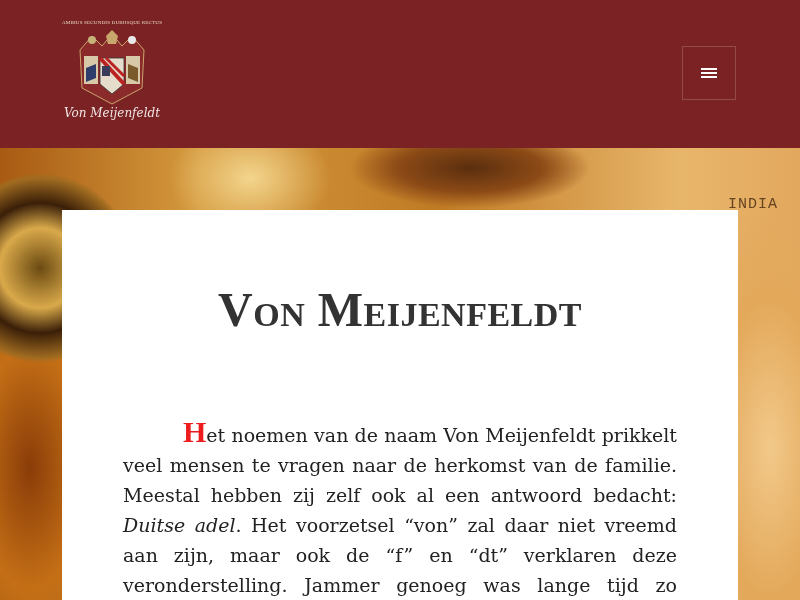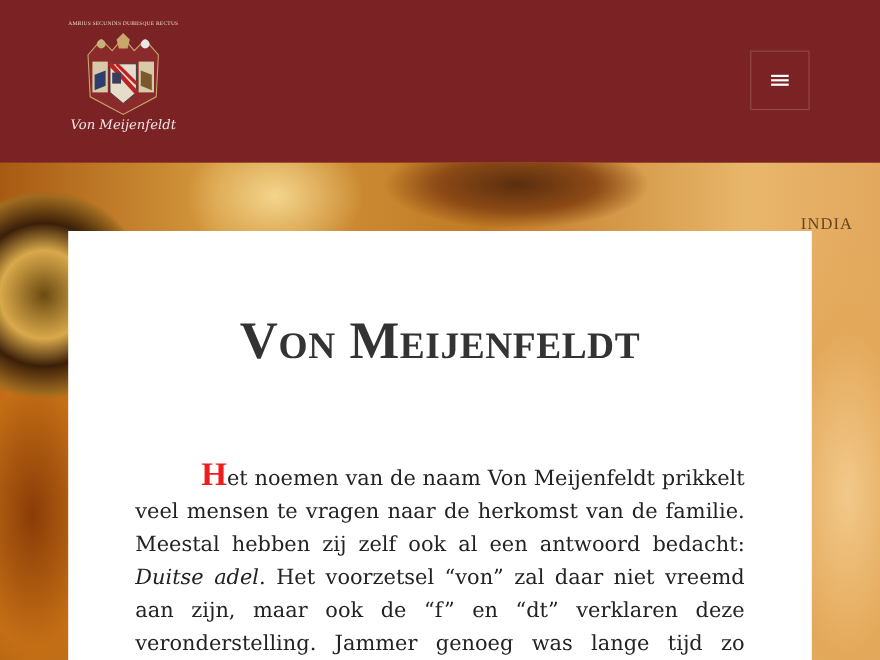--- a/index.html
+++ b/index.html
@@ -43,21 +43,21 @@
     position:absolute; left:0; top:148px; width:800px; height:452px;
     background:
       radial-gradient(circle at 40px 120px, #6b4a12 0, #d9a94a 40px, #3a1f08 65px, #a06b20 90px, transparent 95px),
       radial-gradient(ellipse 120px 40px at 470px 20px, #5a2e0e 0, #8c4a16 60%, transparent 100%),
       radial-gradient(ellipse 80px 60px at 250px 30px, #f3d58d 0, transparent 100%),
       radial-gradient(ellipse 90px 200px at 30px 320px, #8a3c08 0, #c46f16 60%, transparent 100%),
       radial-gradient(ellipse 90px 250px at 770px 300px, #f2c98a 0, #e3a85a 60%, transparent 100%),
       linear-gradient(90deg, #a85a12 0%, #d59a3e 25%, #c07a24 55%, #e8b66b 85%, #e2a85e 100%);
   }
   .bg-text {
-    position:absolute; left:728px; top:196px; font-family:Liberation Serif, serif;
+    position:absolute; left:728px; top:196px; font-family:Liberation Mono, monospace;
     font-size:15px; color:#3a200a; letter-spacing:1px; opacity:0.75;
   }
   .card {
     position:absolute; left:62px; top:210px; width:676px; height:400px;
     background:#fff;
   }
   .title {
     position:absolute; left:0; top:72px; width:676px; text-align:center;
     font-family:"Liberation Serif", serif; font-weight:bold; color:#333;
     font-size:48px; font-variant:small-caps; letter-spacing:0.5px; margin:0;

